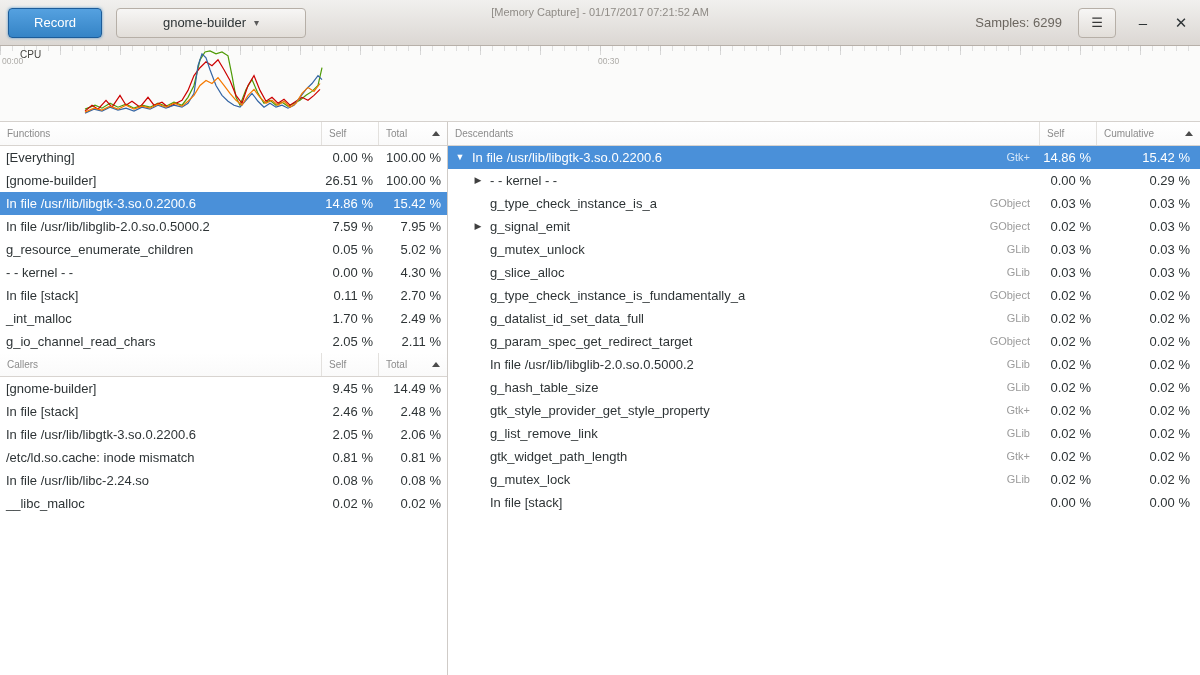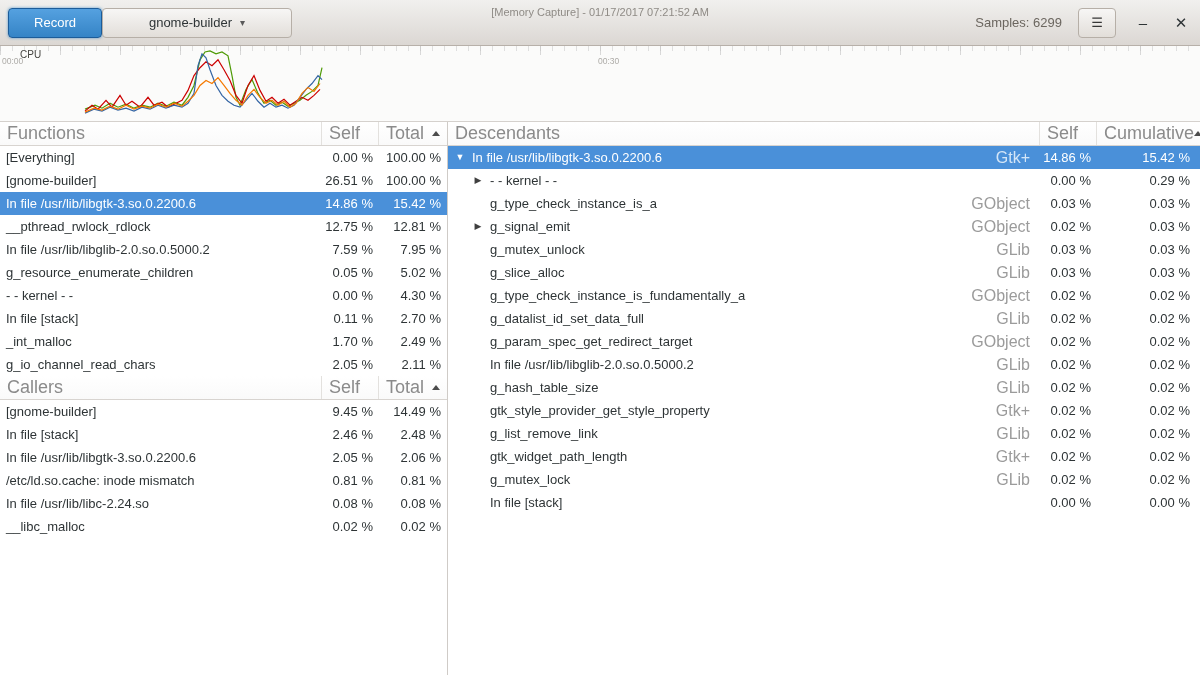--- a/index.html
+++ b/index.html
@@ -1,21 +1,21 @@
 <!DOCTYPE html>
 <html><head>
 <meta charset="utf-8">
 <style>
   * { margin:0; padding:0; box-sizing:border-box; }
   html,body { width:1200px; height:675px; overflow:hidden; }
   body { font-family:"Liberation Sans", sans-serif; background:#fff; color:#2e3436; }
   .app { width:1200px; height:675px; position:relative; box-shadow:inset 0 0 0 1px rgba(0,0,0,.35); display:flex; flex-direction:column; }
 
   
-  .headerbar { height:46px; flex:0 0 46px; background:linear-gradient(#f1f0ee,#dbd7d3); border-bottom:1px solid #b7b0a9; display:flex; align-items:center; padding:0 8px; }
+  .headerbar { height:46px; flex:0 0 46px; background:linear-gradient(#f1f0ee,#dbd7d3); border-bottom:1px solid #b7b0a9; display:flex; align-items:center; padding:0 8px; gap:14px; }
   .record-btn { height:30px; min-width:94px; border:1px solid #1c5c99; border-radius:4px; background:linear-gradient(#55a1e0,#3584c6); color:#fff; font-size:13px; font-family:inherit; box-shadow:0 0 3px rgba(53,132,198,.8); cursor:pointer; }
   .combo { height:30px; width:190px; border:1px solid #b6afa7; border-radius:4px; background:linear-gradient(#f7f6f5,#e2ded9); font-size:13px; font-family:inherit; color:#2e3436; display:flex; align-items:center; justify-content:center; gap:8px; cursor:pointer; }
   .combo-arrow { font-size:10px; color:#5a5a5a; }
   .titlebox { position:absolute; left:0; right:0; top:4px; text-align:center; pointer-events:none; }
   .title { font-size:13px; font-weight:bold; color:#2e3436; }
   .subtitle { font-size:11px; color:#8f8b86; margin-top:2px; }
   .hb-right { margin-left:auto; display:flex; align-items:center; gap:16px; z-index:2; }
   .samples { font-size:13px; color:#6b665f; }
   .menu-btn { height:30px; width:38px; border:1px solid #b6afa7; border-radius:4px; background:linear-gradient(#f7f6f5,#e2ded9); cursor:pointer; display:flex; align-items:center; justify-content:center; }
   .menu-icon { font-size:13px; color:#363636; }
@@ -31,21 +31,21 @@
   .tick-label.t0 { left:2px; }
   .tick-label.t30 { left:598px;text-align:center; }
   #cpu-lines { position:absolute; inset:0; width:100%; height:100%; }
 
   
   .content { flex:1; display:flex; background:#fff; min-height:0; }
   .pane { display:flex; flex-direction:column; min-width:0; }
   .pane.left { width:448px; flex:0 0 448px; border-right:1px solid #cfcbc7; }
   .pane.right { flex:1; }
 
-  .thead { height:24px; flex:0 0 24px; display:flex; background:linear-gradient(#ffffff,#fafafa); border-bottom:1px solid #d8d4d0; font-size:18px; color:#8b8b8b; }
+  .thead { height:24px; flex:0 0 24px; display:flex; background:linear-gradient(#ffffff,#fafafa); border-bottom:1px solid #d8d4d0; font-size:10px; color:#8b8b8b; }
   .hc { display:flex; align-items:center; padding:0 7px; border-right:1px solid #e3e1de; overflow:hidden; white-space:nowrap; }
   .hc:last-child { border-right:none; }
   .hc.name { flex:1; }
   .hc.self { width:57px; flex:0 0 57px; }
   .hc.total { width:68px; flex:0 0 68px; }
   .hc.cumulative { width:103px; flex:0 0 103px; }
   .sort-up { width:0; height:0; border-left:4px solid transparent; border-right:4px solid transparent; border-bottom:5px solid #4c4c4c; display:inline-block; margin-left:auto; }
 
   .rows { background:#fff; }
   .row { display:flex; height:23px; line-height:23px; font-size:13px; white-space:nowrap; cursor:default; }
@@ -57,21 +57,21 @@
   .row .cell.cumulative { width:103px; flex:0 0 103px; padding-right:10px; }
   .row.selected { background:#4a90d9; color:#fff; }
 
   
   .row.tree { padding-left:4px; }
   .row.tree.depth-1 { padding-left:22px; }
   .expander { width:16px; flex:0 0 16px; text-align:center; font-size:9px; color:#3f3f3f; }
   .row.selected .expander { color:#fff; }
   .namewrap { flex:1; display:flex; min-width:0; padding-left:4px; }
   .fname { flex:1; overflow:hidden; }
-  .lib { font-size:16px; color:#9b9b9b; padding-right:10px; flex:0 0 auto; }
+  .lib { font-size:11px; color:#9b9b9b; padding-right:10px; flex:0 0 auto; }
   .row.selected .lib { color:#d3e5f7; }
 </style>
 </head>
 <body>
 
 <div class="app">
 
   <header class="headerbar">
     <button class="record-btn">Record</button>
     <button class="combo">
@@ -130,25 +130,20 @@
     <span class="cell name">[gnome-builder]</span>
     <span class="cell num self">26.51 %</span>
     <span class="cell num total">100.00 %</span>
   </div>
           <div class="row selected">
     <span class="cell name">In file /usr/lib/libgtk-3.so.0.2200.6</span>
     <span class="cell num self">14.86 %</span>
     <span class="cell num total">15.42 %</span>
   </div>
           <div class="row">
-    <span class="cell name">__pthread_rwlock_rdlock</span>
-    <span class="cell num self">12.75 %</span>
-    <span class="cell num total">12.81 %</span>
-  </div>
-          <div class="row">
     <span class="cell name">In file /usr/lib/libglib-2.0.so.0.5000.2</span>
     <span class="cell num self">7.59 %</span>
     <span class="cell num total">7.95 %</span>
   </div>
           <div class="row">
     <span class="cell name">g_resource_enumerate_children</span>
     <span class="cell num self">0.05 %</span>
     <span class="cell num total">5.02 %</span>
   </div>
           <div class="row">

